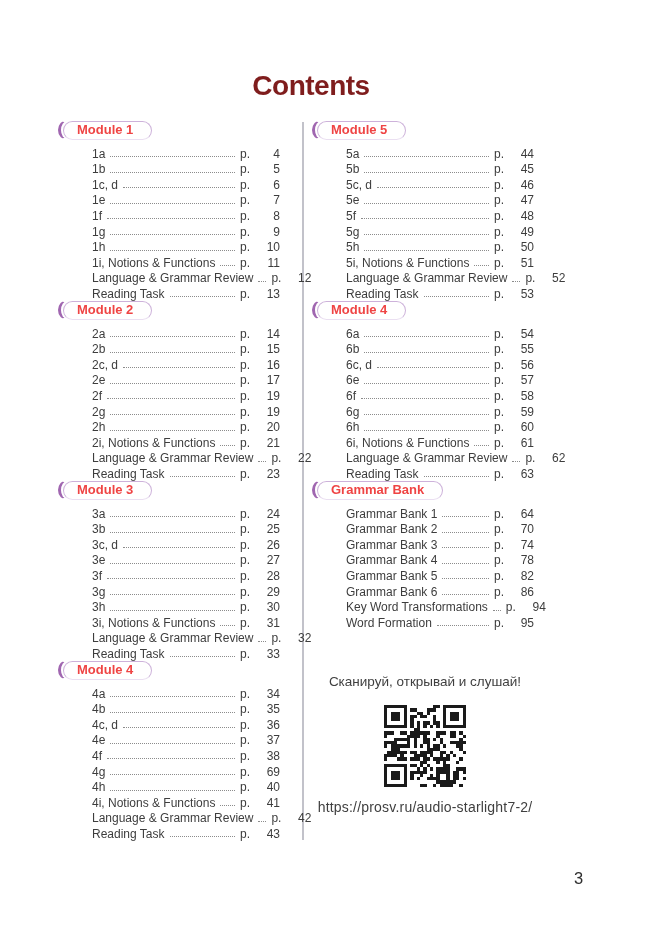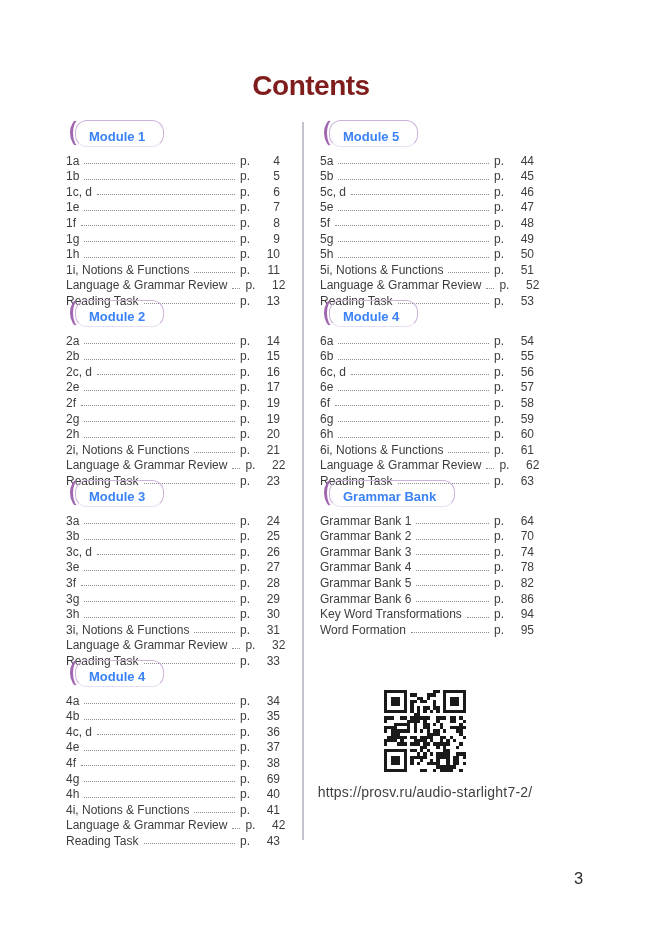--- a/index.html
+++ b/index.html
@@ -21,37 +21,37 @@
     position:absolute;left:302px;top:122px;
     width:2px;height:718px;background:#c2c2ca;
   }
   .col{position:absolute;top:120px;width:218px;}
   .col-left{left:62px;}
   .col-right{left:316px;}
   .section{height:180px;}
   .module-tab{
     position:relative;
     display:inline-block;
-    padding:9px 18px 2px 13px;
-    margin-left:13px;
-    font-size:13px;font-weight:bold;color:#3b82f6;
+    padding:1px 18px 2px 13px;
+    margin-left:1px;
+    font-size:13px;font-weight:bold;color:#ef4444;
     border:1.5px solid #cdb2da;
     border-bottom-color:#eadff1;
     border-radius:12px;
     line-height:14px;
   }
   .module-tab::before{
     content:"";
     position:absolute;left:-6px;top:-2px;
     width:14px;height:calc(100% + 1px);
     border-radius:50%;
     border:1.5px solid transparent;
     border-left:3.5px solid #a066b0;
   }
-  .rows{margin-top:5px;padding-left:4px;}
+  .rows{margin-top:5px;padding-left:4px;margin-left:26px;}
   .row{
     display:flex;align-items:flex-end;
     height:15.6px;font-size:12px;color:#3d3d3d;
   }
   .row .label{white-space:nowrap;}
   .row .dots{
     flex:1 1 auto;min-width:8px;
     margin:0 5px 3.5px 5px;
     border-bottom:1.6px dotted #8c8c8c;
   }
@@ -533,20 +533,21 @@
     <span class="label">Word Formation</span>
     <span class="dots"></span>
     <span class="p-col">p.</span>
     <span class="page-col">95</span>
   </div>
       </div>
   </section>
   </div>
 
 <div class="footer">
+  <div class="scan-text">Сканируй, открывай и слушай!</div>
   <div class="qr-wrap">
       <svg viewBox="0 0 25 25" xmlns="http://www.w3.org/2000/svg" fill="#1a1a1a">
         <rect x="0" y="0" width="1" height="1"></rect>
         <rect x="1" y="0" width="1" height="1"></rect>
         <rect x="2" y="0" width="1" height="1"></rect>
         <rect x="3" y="0" width="1" height="1"></rect>
         <rect x="4" y="0" width="1" height="1"></rect>
         <rect x="5" y="0" width="1" height="1"></rect>
         <rect x="6" y="0" width="1" height="1"></rect>
         <rect x="15" y="0" width="1" height="1"></rect>

